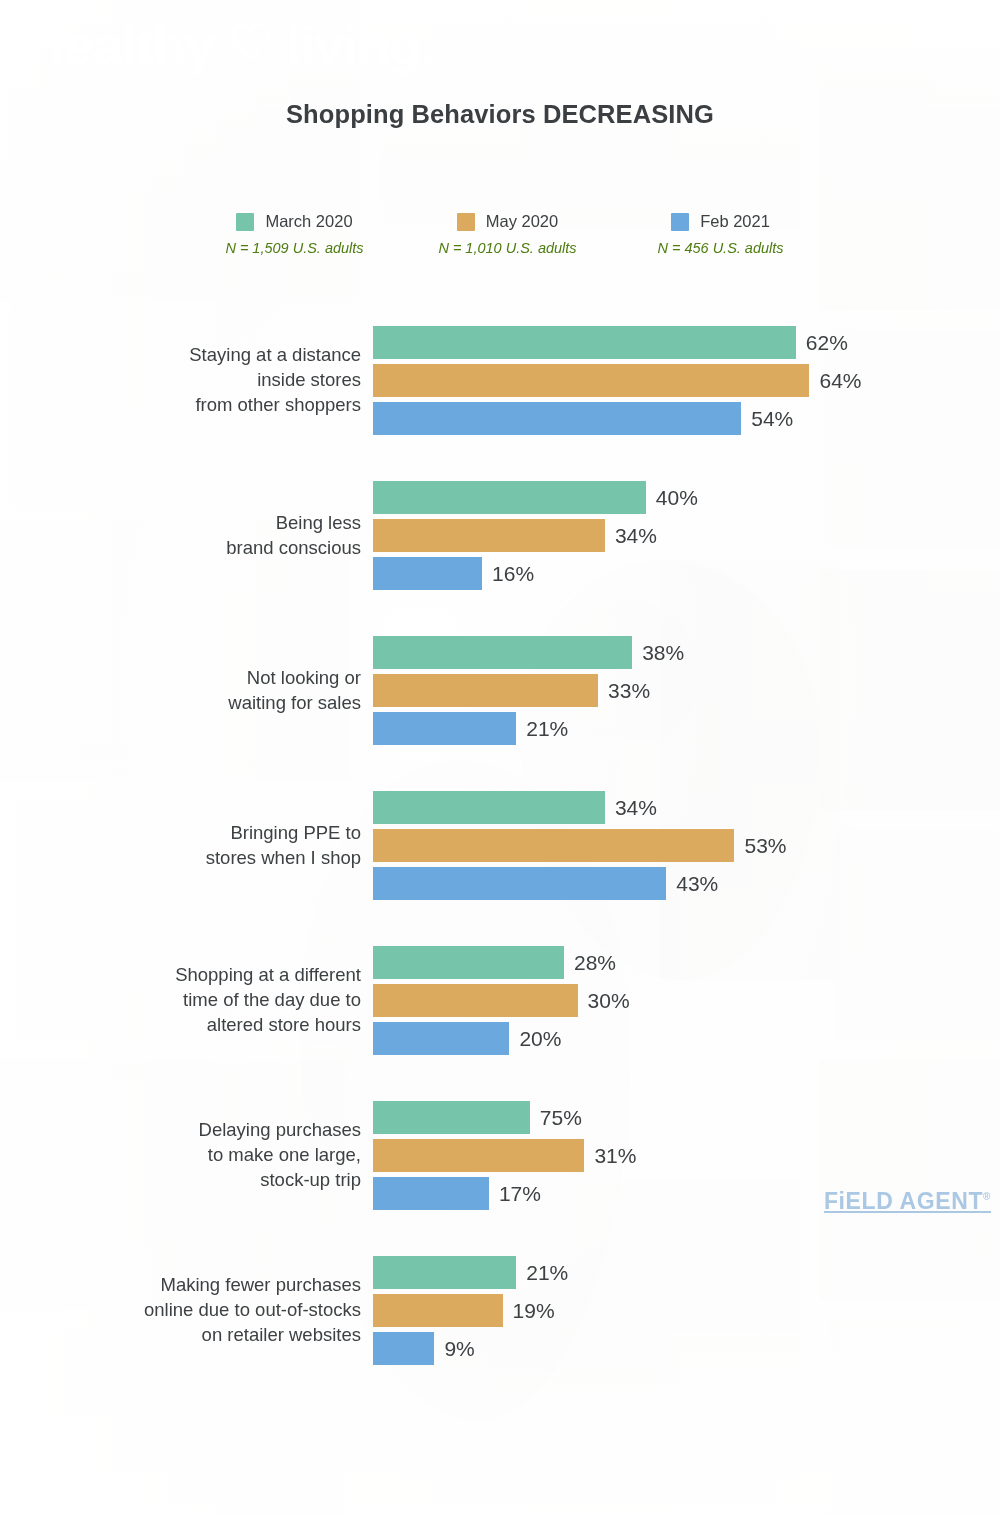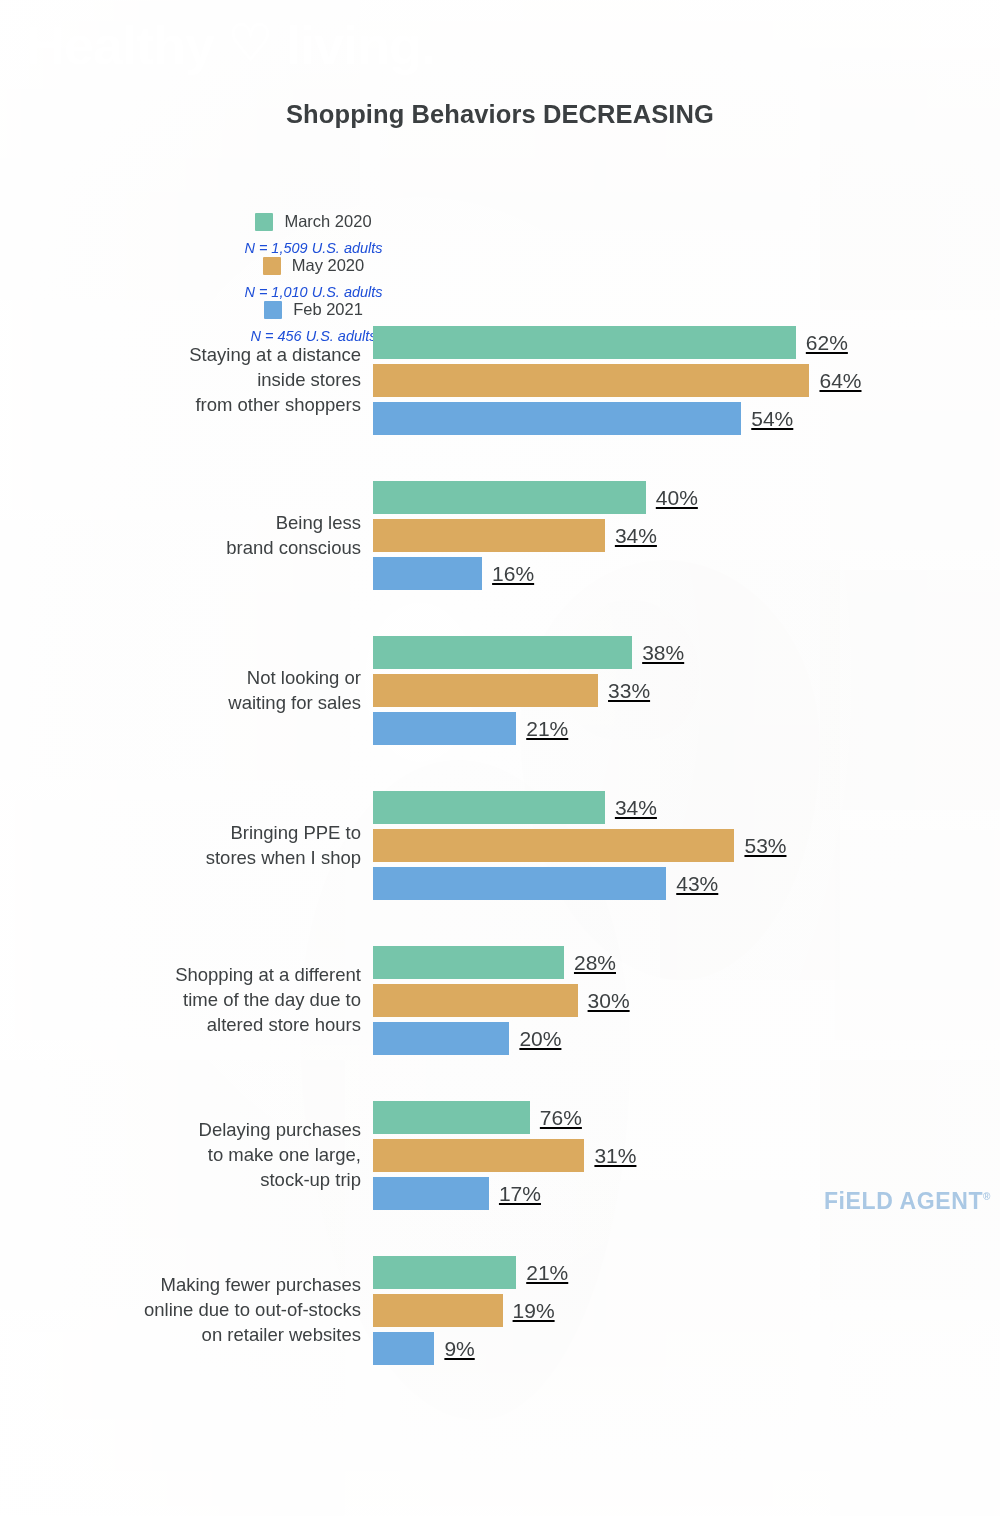--- a/index.html
+++ b/index.html
@@ -101,24 +101,23 @@
     font-weight: bold;
     color: #3b3f41;
     line-height: 1.32;
     letter-spacing: 0.1px;
   }
 
   
   .legend {
     position: absolute;
     top: 212px;
-    left: 207px;
+    left: 188px;
     width: 640px;
     display: flex;
-    flex-direction: column;
   }
   .legend-item {
     width: 213px;
     display: flex;
     flex-direction: column;
     align-items: center;
   }
   .legend-top {
     display: flex;
     align-items: center;
@@ -132,21 +131,21 @@
   }
   .legend-label {
     font-size: 16.5px;
     color: #3d4143;
     white-space: nowrap;
   }
   .legend-n {
     margin-top: 9px;
     font-size: 14.5px;
     font-style: italic;
-    color: #1d4ed8;
+    color: #4d7c0f;
     white-space: nowrap;
   }
 
   
   .chart {
     position: absolute;
     top: 322px;
     left: 0;
     width: 1000px;
   }
@@ -171,21 +170,20 @@
     position: relative;
     flex: 1 1 auto;
     height: 117px;
   }
   .bar-row {
     position: absolute;
     left: 0;
     height: 33px;
     display: flex;
     align-items: center;
-    text-decoration: underline;
   }
   .bar-row.r0 { top: 4px; }
   .bar-row.r1 { top: 42px; }
   .bar-row.r2 { top: 80px; }
   .bar {
     height: 33px;
     flex: 0 0 auto;
   }
   .bar-value {
     margin-left: 10px;
@@ -197,20 +195,21 @@
   
   .footer-logo {
     position: absolute;
     right: 25px;
     bottom: 22px;
     font-size: 23px;
     font-weight: bold;
     letter-spacing: 0.6px;
     color: #aac8e4;
     user-select: none;
+    text-decoration: underline;
   }
   .footer-logo sup {
     font-size: 10px;
     vertical-align: super;
   }
 </style>
 </head>
 <body>
 
 <div id="infographic">
@@ -382,21 +381,21 @@
         </div>
         <div class="group">
           <div class="cat-label">
             <div>Delaying purchases</div>
             <div>to make one large,</div>
             <div>stock-up trip</div>
           </div>
           <div class="bars">
             <div class="bar-row r0">
               <div class="bar" style="background: rgb(118, 197, 170); width: 156.86px;"></div>
-              <span class="bar-value">76%</span>
+              <span class="bar-value">75%</span>
             </div>
             <div class="bar-row r1">
               <div class="bar" style="background: rgb(219, 170, 95); width: 211.42px;"></div>
               <span class="bar-value">31%</span>
             </div>
             <div class="bar-row r2">
               <div class="bar" style="background: rgb(107, 168, 222); width: 115.94px;"></div>
               <span class="bar-value">17%</span>
             </div>
           </div>

